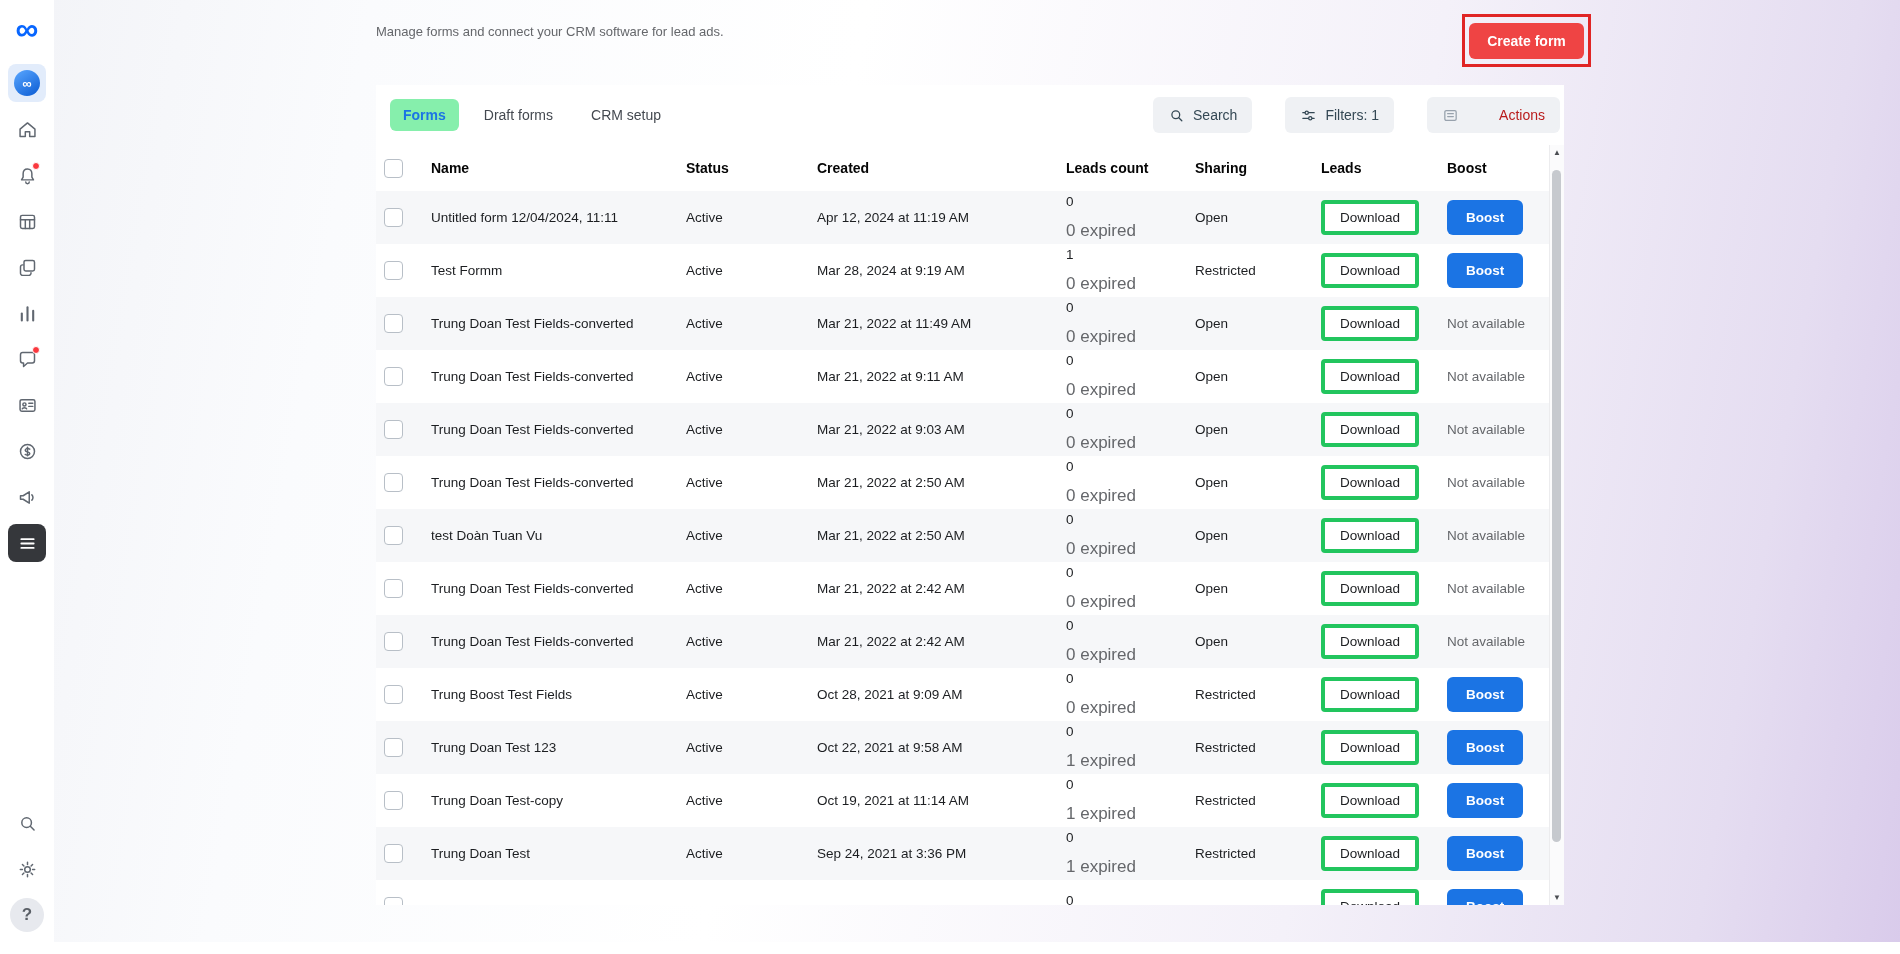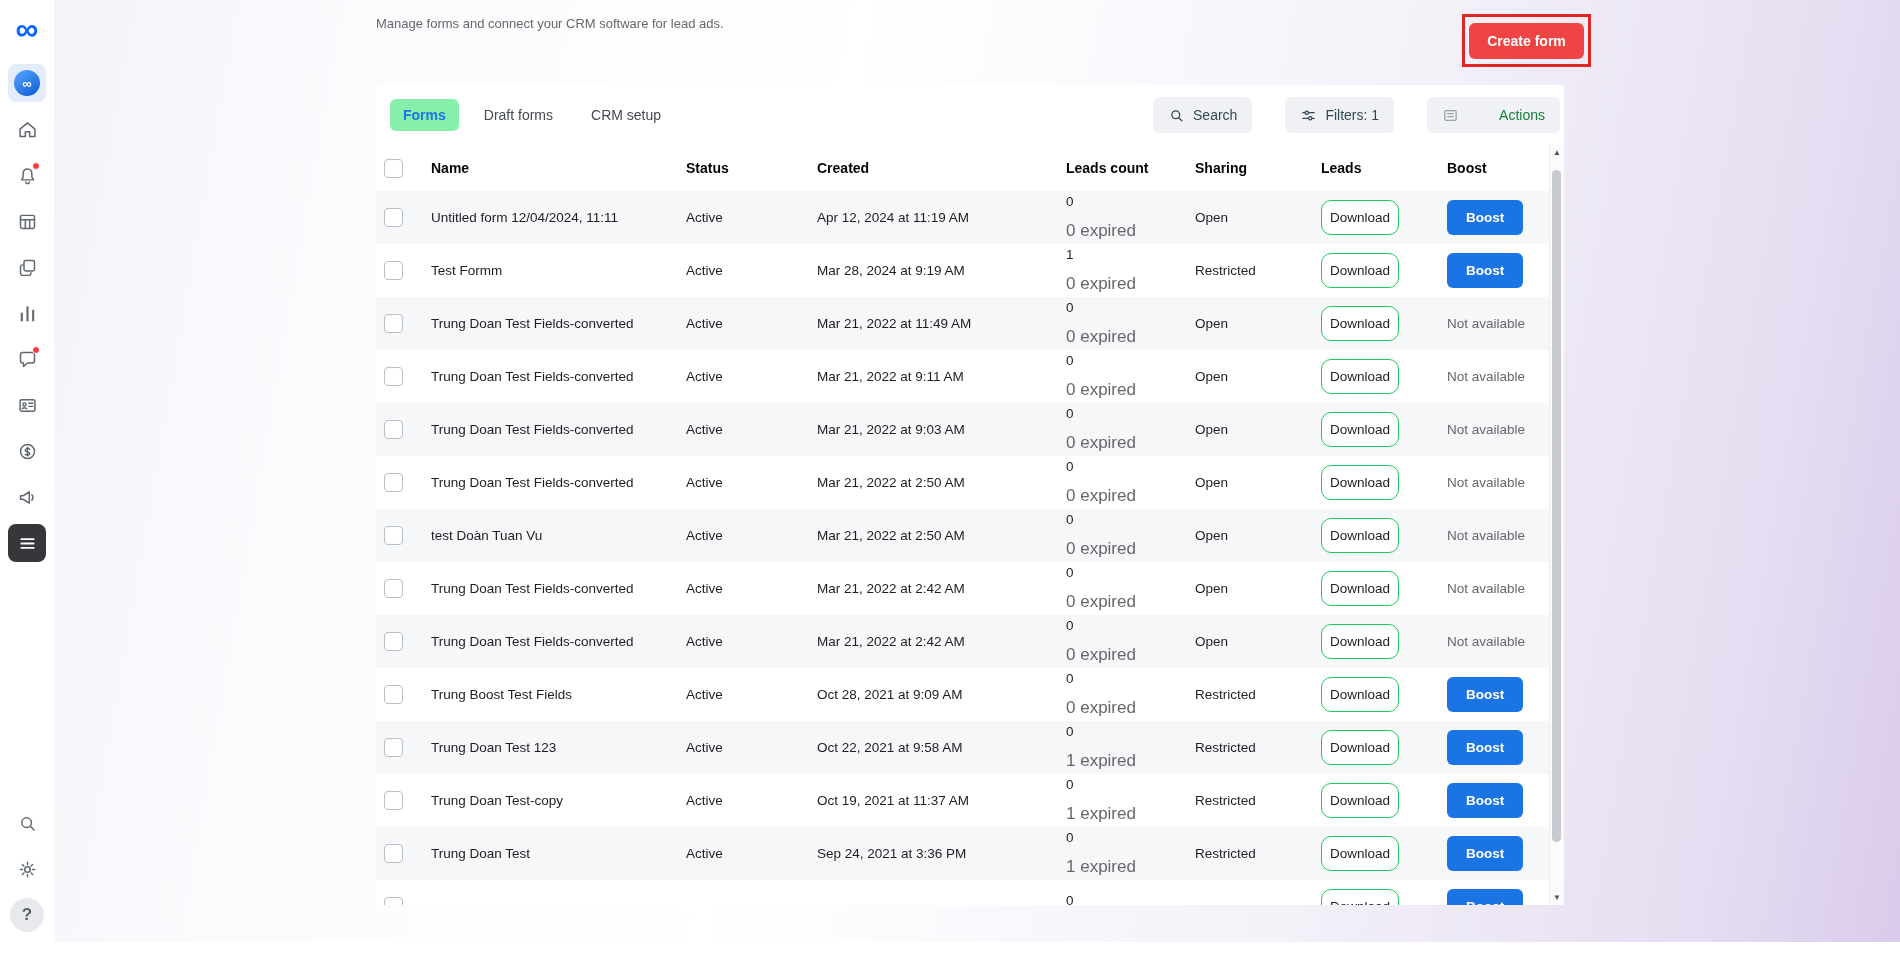--- a/index.html
+++ b/index.html
@@ -39,21 +39,21 @@
   .spacer { flex: 1 1 auto; }
   .help-bubble {
     width: 34px; height: 34px; border-radius: 50%; background: #e7e9ee;
     display: flex; align-items: center; justify-content: center;
     color: #5a5f66; font-size: 17px; font-weight: bold; margin-top: 6px; cursor: pointer;
   }
 
   
   .page-title-block { position: absolute; left: 376px; top: 16px; z-index: 3; }
   .page-title { font-size: 20px; font-weight: 700; color: #080809; }
-  .page-subtitle { font-size: 13px; color: #65676b; }
+  .page-subtitle { font-size: 13px; color: #65676b; margin-top: 8px; }
 
   .create-annotation {
     position: absolute; left: 1462px; top: 14px; width: 129px; height: 53px;
     border: 3px solid #e02525; z-index: 4;
     display: flex; align-items: center; justify-content: center;
   }
   .create-btn {
     height: 36px; padding: 0 18px; background: #ef4444; color: #ffffff;
     border: none; border-radius: 6px; font-size: 14px; font-weight: 600;
     font-family: inherit; cursor: pointer;
@@ -68,40 +68,40 @@
   .tabs { display: flex; align-items: center; gap: 12px; }
   .tab { font-size: 14px; color: #444950; padding: 8px 13px; border-radius: 6px; cursor: pointer; white-space: nowrap; }
   .tab.active { background: #86efac; color: #1b74e4; font-weight: 700; }
   .toolbar { display: flex; align-items: center; gap: 8px; }
   .tbtn {
     display: flex; align-items: center; gap: 8px; background: #eff1f4;
     border: none; border-radius: 6px; height: 36px; padding: 0 15px;
     font-size: 14px; color: #344854; font-family: inherit; cursor: pointer; white-space: nowrap; margin-left: 25px;
   }
   .tbtn svg { width: 17px; height: 17px; stroke: #344854; fill: none; stroke-width: 1.8; stroke-linecap: round; }
-  .tbtn.disabled { color: #15803d; cursor: default; gap: 40px; }
+  .tbtn.disabled { color: #b91c1c; cursor: default; gap: 40px; }
   .tbtn.disabled svg { stroke: #98a2ad; }
 
   
   .grid {
     display: grid;
     grid-template-columns: 55px 255px 131px 249px 129px 126px 126px 1fr;
     align-items: center;
   }
   .thead { height: 46px; font-size: 14px; font-weight: 700; color: #050505; }
   .trow { height: 53px; font-size: 13.5px; color: #1c1e21; }
   .rows .trow:nth-child(odd) { background: #f6f7f9; }
   .cb-cell { padding-left: 8px; }
   .cb { width: 19px; height: 19px; border: 1px solid #b8bfc7; border-radius: 4px; background: #ffffff; cursor: pointer; }
   .counts { line-height: 1.15; }
   .count { font-size: 13.5px; }
   .expired { font-size: 17px; color: #65676b; margin-top: 12px; }
   .dl-btn {
-    height: 35px; padding: 0 8px; background: #ffffff; border: 1px solid #22c55e;
-    border-radius: 10px; font-size: 13.5px; color: #1c1e21; font-family: inherit; cursor: pointer;
+    height: 35px; padding: 0 15px; background: #ffffff; border: 4px solid #22c55e;
+    border-radius: 4px; font-size: 13.5px; color: #1c1e21; font-family: inherit; cursor: pointer;
   }
   .boost-btn {
     height: 35px; padding: 0 19px; background: #1b74e4; border: none;
     border-radius: 6px; font-size: 13.5px; font-weight: 600; color: #ffffff; font-family: inherit; cursor: pointer;
   }
   .na { color: #65676b; font-size: 13.5px; }
 
   
   .vscroll {
     position: absolute; right: 0; top: 60px; bottom: 0; width: 15px;
@@ -452,21 +452,21 @@
     <div><button class="dl-btn">Download</button></div>
     <div><button class="boost-btn">Boost</button></div>
   </div>
 
   <div class="trow grid">
     <div class="cb-cell">
           <div class="cb"></div>
         </div>
     <div>Trung Doan Test-copy</div>
     <div>Active</div>
-    <div>Oct 19, 2021 at 11:37 AM</div>
+    <div>Oct 19, 2021 at 11:14 AM</div>
     <div class="counts">
       <div class="count">0</div>
       <div class="expired">1 expired</div>
     </div>
     <div>Restricted</div>
     <div><button class="dl-btn">Download</button></div>
     <div><button class="boost-btn">Boost</button></div>
   </div>
 
   <div class="trow grid">

